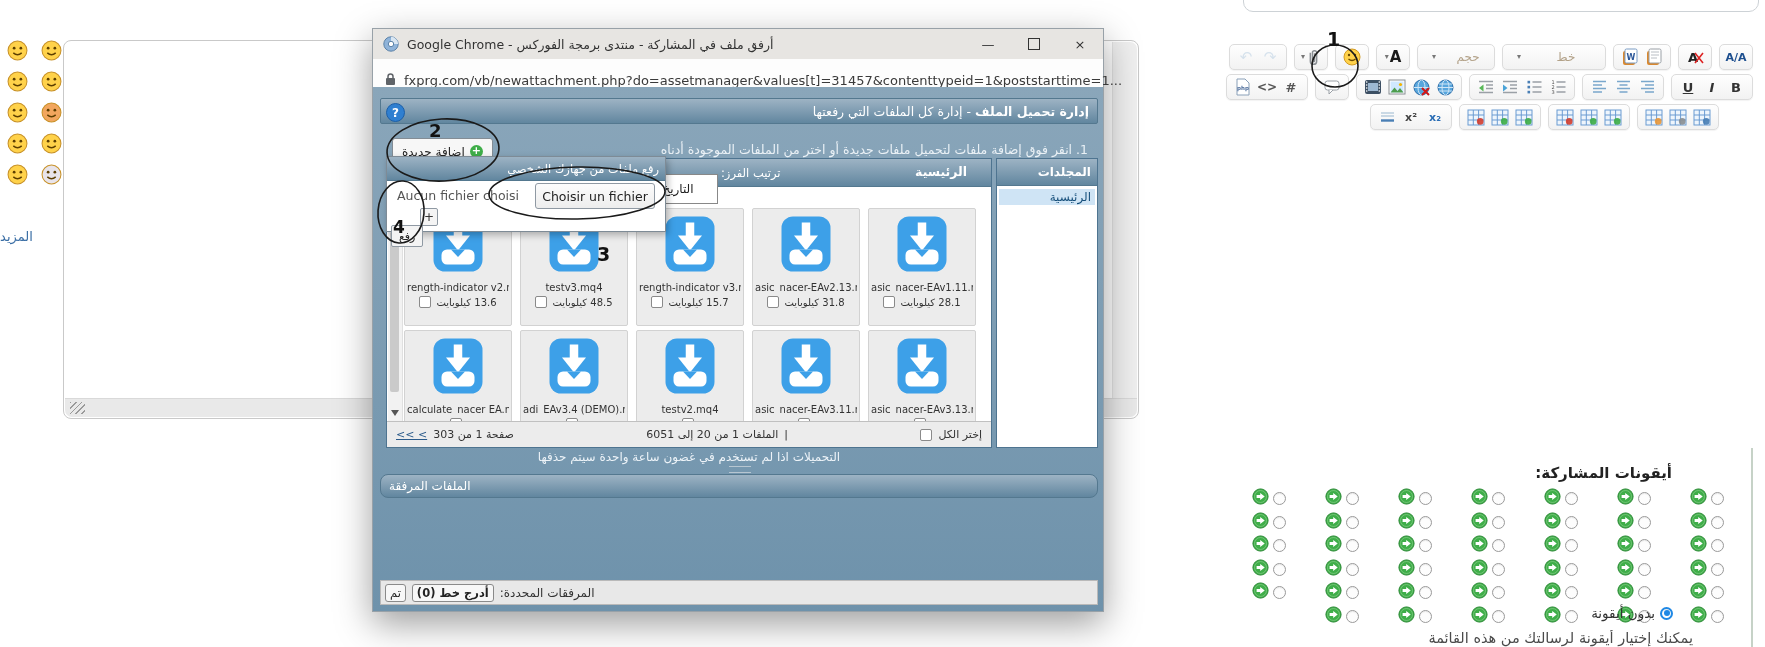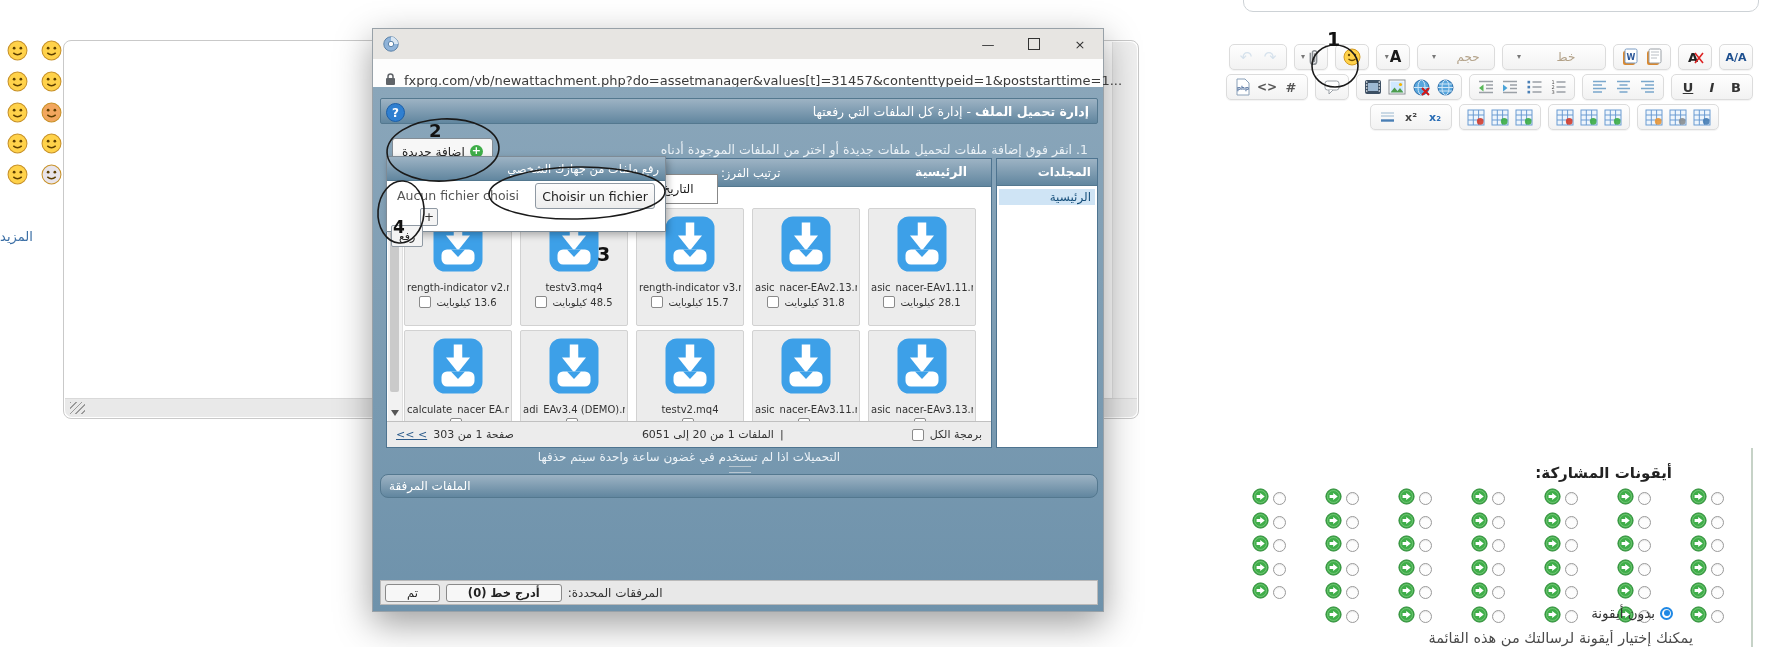--- a/index.html
+++ b/index.html
@@ -80,21 +80,21 @@
   .sp{flex:1;}
   #hintline{position:absolute;left:6px;top:356px;width:606px;text-align:center;color:#edf3f8;font-size:12px;direction:rtl;}
   #folderspanel{position:absolute;left:616px;top:64px;width:102px;height:290px;background:#fff;border:1px solid #4e7490;box-sizing:border-box;}
   #foldersbar{height:27px;background:linear-gradient(#9db3c4,#61869f);border-bottom:1px solid #54788f;display:flex;align-items:center;justify-content:flex-end;padding:0 6px;color:#fff;font-weight:bold;font-size:12px;box-sizing:border-box;}
   #folder-item{margin:3px 2px;background:#cfe4f5;color:#17507c;font-size:12px;text-align:right;padding:1px 4px;cursor:pointer;}
   #grip{position:absolute;left:349px;top:372px;width:22px;height:5px;border-top:1px solid #b7c6d1;border-bottom:1px solid #b7c6d1;}
   #attachedbar{position:absolute;left:0;right:0;top:380px;height:24px;border-radius:8px;display:flex;align-items:center;padding:0 8px;color:#fff;font-size:12px;box-sizing:border-box;}
   #droparea{position:absolute;left:0;right:0;top:404px;height:82px;background:#fff;border:1px solid #8aa0b0;display:flex;align-items:center;justify-content:center;box-sizing:border-box;}
   #drop-text{font-size:13.5px;color:#44586a;direction:rtl;}
   #wfooter{position:absolute;left:0;right:0;top:486px;height:25px;background:#e8e8e8;border:1px solid #b9b9b9;display:flex;align-items:center;direction:ltr;padding:0 4px;gap:6px;box-sizing:border-box;}
-  .fbtn{border:1px solid #8a8a8a;background:#f7f7f7;border-radius:3px;padding:1px 21px;font-size:11.5px;color:#222;cursor:pointer;}
+  .fbtn{border:1px solid #8a8a8a;background:#f7f7f7;border-radius:3px;padding:1px 4px;font-size:11.5px;color:#222;cursor:pointer;}
   .fbtn.bold{font-weight:bold;}
   #selected-label{font-size:12px;color:#333;direction:rtl;}
   
   #upopup{position:absolute;left:6px;top:62px;width:278px;height:74px;background:#fff;border:1px solid #7e8b96;box-shadow:2px 3px 7px rgba(0,0,0,.28);z-index:10;}
   #upopup-bar{height:24px;background:linear-gradient(#9db3c4,#61869f);border-bottom:1px solid #54788f;display:flex;align-items:center;justify-content:flex-end;padding:0 6px;color:#fff;font-size:11.5px;box-sizing:border-box;}
   #nofile-text{position:absolute;left:10px;top:31px;font-size:12.5px;color:#555;direction:ltr;white-space:nowrap;}
   #choose-btn{position:absolute;left:148px;top:26px;width:118px;height:24px;background:linear-gradient(#fcfcfc,#ededed);border:1px solid #8f99a3;border-radius:3px;font-size:12.5px;color:#222;display:flex;align-items:center;justify-content:center;cursor:pointer;}
   #upload-btn{position:absolute;left:4px;top:68px;height:20px;padding:0 7px;border:1px solid #8f99a3;background:#f4f4f4;border-radius:2px;font-size:11px;color:#222;display:flex;align-items:center;cursor:pointer;}
   #plus-btn{position:absolute;left:33px;top:51px;width:18px;height:18px;border:1px solid #8f99a3;background:#f4f4f4;border-radius:2px;font-size:12px;color:#333;display:flex;align-items:center;justify-content:center;cursor:pointer;box-sizing:border-box;}
   
@@ -838,20 +838,21 @@
 
   <div class="abs" id="win">
     <div id="titlebar">
       <span id="win-icon">
         <svg width="16" height="16" viewBox="0 0 16 16">
             <circle cx="8" cy="8" r="7.2" fill="#8fb3d9" stroke="#5b82a8"></circle>
             <path d="M8 .8A7.2 7.2 0 0 1 15.2 8L8 8Z" fill="#d9e6f2"></path>
             <circle cx="8" cy="8" r="2.7" fill="#fff" stroke="#5b82a8"></circle>
           </svg>
       </span>
+      <span id="win-title">أرفق ملف في المشاركة - منتدى برمجة الفوركس - Google Chrome</span>
       <span id="win-controls">
         <span class="wbtn">—</span>
         <span class="wbtn">
             <span id="max-glyph"></span>
           </span>
         <span class="wbtn">×</span>
       </span>
     </div>
     <div id="urlbar">
       <span>
@@ -1034,21 +1035,21 @@
             <span class="sarrow" id="sarrow-dn"></span>
           </div>
           <div id="statusbar">
             <span class="navlink">&lt;&lt; &lt;</span>
             <span class="rtl">صفحة 1 من 303</span>
             <span class="sp"></span>
             <span class="rtl">الملفات 1 من 20 إلى 6051</span>
             <span>|</span>
             <span class="sp"></span>
             <span class="cb"></span>
-            <span class="rtl">برمجة الكل</span>
+            <span class="rtl">إختر الكل</span>
           </div>
         </div>
 
         <div id="hintline">التحميلات اذا لم تستخدم في غضون ساعة واحدة سيتم حذفها</div>
 
         <div id="folderspanel">
           <div id="foldersbar">المجلدات</div>
           <div id="folder-item">الرئيسية</div>
         </div>
 

